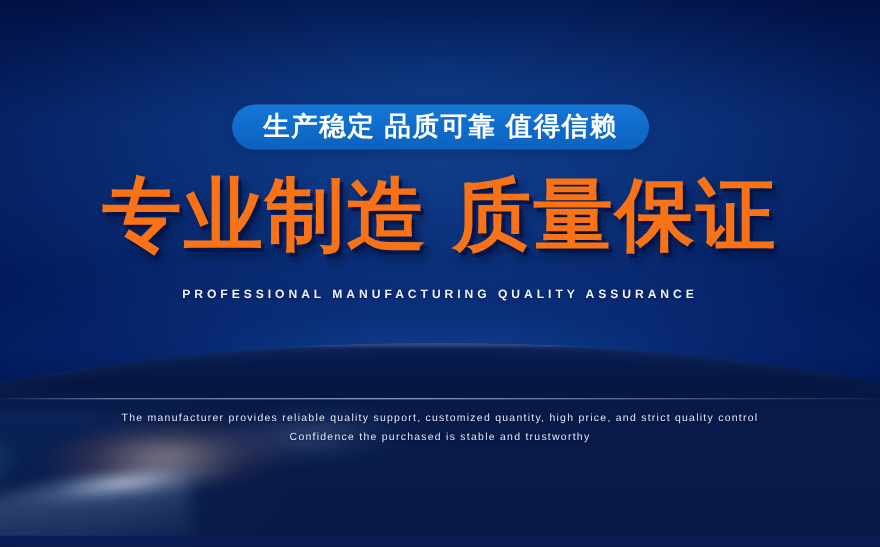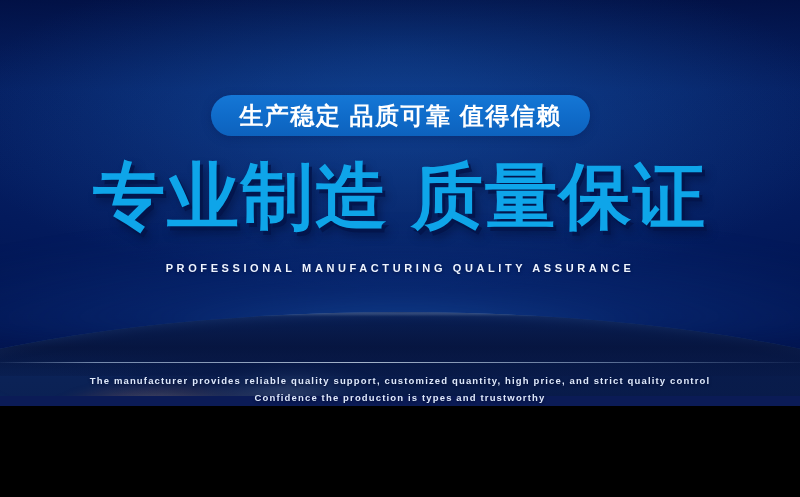--- a/index.html
+++ b/index.html
@@ -3,21 +3,21 @@
 <meta charset="utf-8">
 <style>
   html, body {
     margin: 0;
     padding: 0;
     background: #000;
   }
   #banner {
     position: relative;
     width: 800px;
-    height: 406px;
+    height: 497px;
     overflow: hidden;
     font-family: "Liberation Sans", sans-serif;
     background: #021553;
   }
 
   
   .sky {
     position: absolute;
     inset: 0;
     background:
@@ -214,21 +214,21 @@
     font-weight: 700;
     letter-spacing: 1.5px;
     line-height: 1;
     white-space: nowrap;
   }
 
   .headline {
     position: absolute;
     left: 0; right: 0;
     top: 160px;
-    color: #0ea5e9;
+    color: #f97316;
     font-size: 72px;
     font-weight: 700;
     letter-spacing: 2px;
     line-height: 1;
     white-space: nowrap;
     text-shadow:
       3px 4px 0 rgba(3,20,74,0.85),
       5px 7px 9px rgba(2,12,52,0.55);
   }
 
@@ -244,21 +244,21 @@
     white-space: nowrap;
     text-shadow: 0 1px 3px rgba(2,14,60,0.7);
   }
 
   .body-copy {
     position: absolute;
     left: 0; right: 0;
     top: 372px;
     color: #dfe9fb;
     font-size: 9.5px;
-    font-weight: 700;
+    font-weight: 400;
     letter-spacing: 1.15px;
     line-height: 17px;
     text-shadow: 0 1px 3px rgba(2,12,48,0.85);
   }
   .body-copy div { white-space: nowrap; }
 </style>
 </head>
 <body>
 
 <div id="banner">
@@ -290,17 +290,17 @@
     <div class="pill">
       <span class="pill-text">生产稳定 品质可靠 值得信赖</span>
     </div>
 
     <div class="headline">专业制造 质量保证</div>
 
     <div class="subtitle">PROFESSIONAL MANUFACTURING QUALITY ASSURANCE</div>
 
     <div class="body-copy">
       <div>The manufacturer provides reliable quality support, customized quantity, high price, and strict quality control</div>
-      <div>Confidence the production is types and trustworthy</div>
+      <div>Confidence the purchased is stable and trustworthy</div>
     </div>
 
   </div>
 </div>
 
 </body></html>

